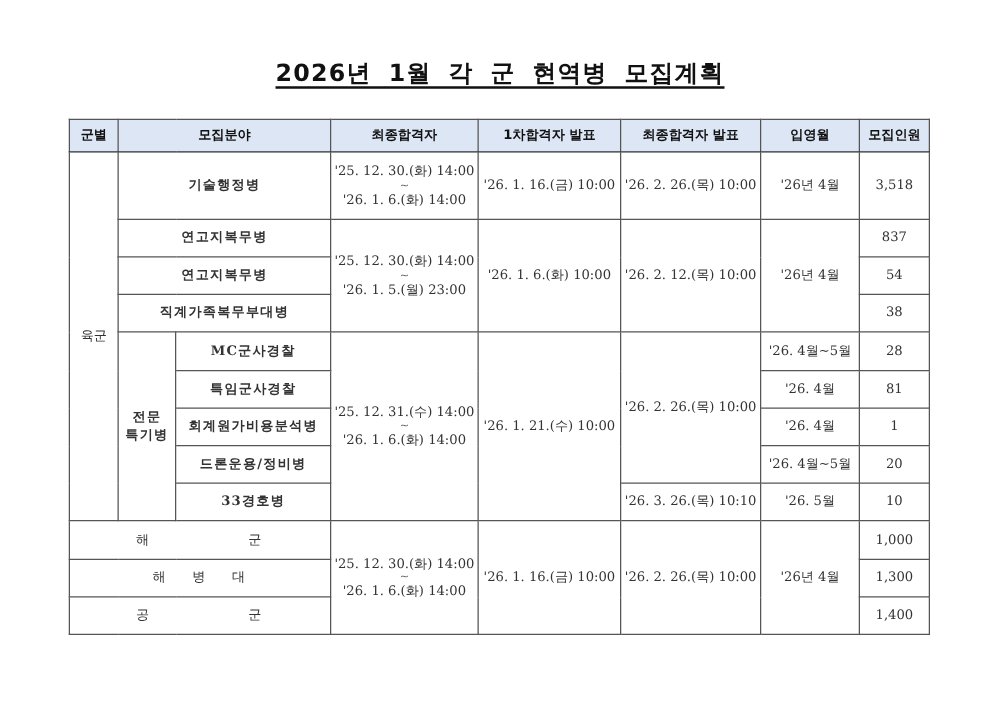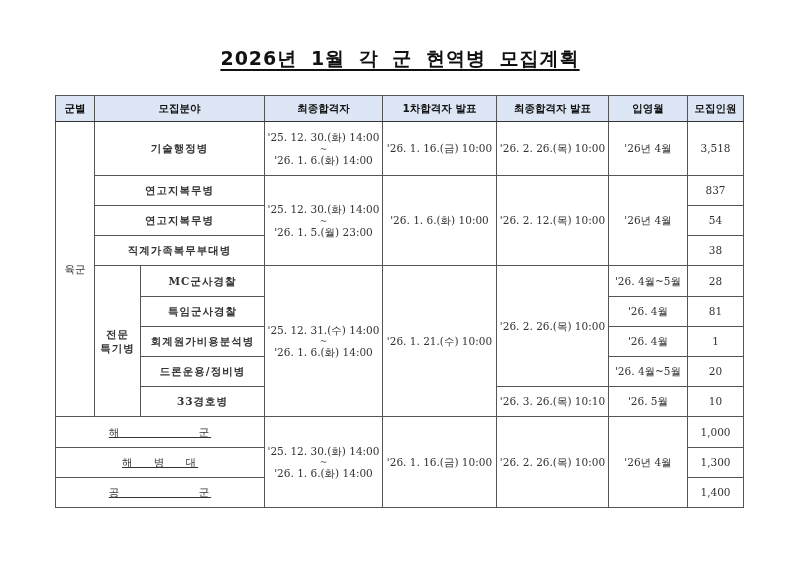--- a/index.html
+++ b/index.html
@@ -22,21 +22,21 @@
     border: 1px solid #555; text-align: center; vertical-align: middle;
     padding: 0; font-size: 10.5px; line-height: 1.35; font-weight: normal;
   }
   th {
     background: #dce6f4; height: 25px;
     font-family: "DejaVu Sans", "Liberation Sans", sans-serif; font-weight: bold; font-size: 10.5px; color: #111;
     border-bottom: 1.5px solid #333;
   }
   td { color: #333; }
   .sp { letter-spacing: 1px; font-weight: bold; }
-  .wide { word-spacing: 14px; letter-spacing: 2px; text-decoration: underline; }
+  .wide { word-spacing: 14px; letter-spacing: 2px; }
   .tilde { font-size: 9px; line-height: 8px; display: block; color: #666; }
   .period span { display: block; }
   .thick-top { border-top: 1.5px solid #333; }
 </style>
 </head>
 <body>
 
 <div class="title"><span>2026년 1월 각 군 현역병 모집계획</span></div>
 
 <table>

